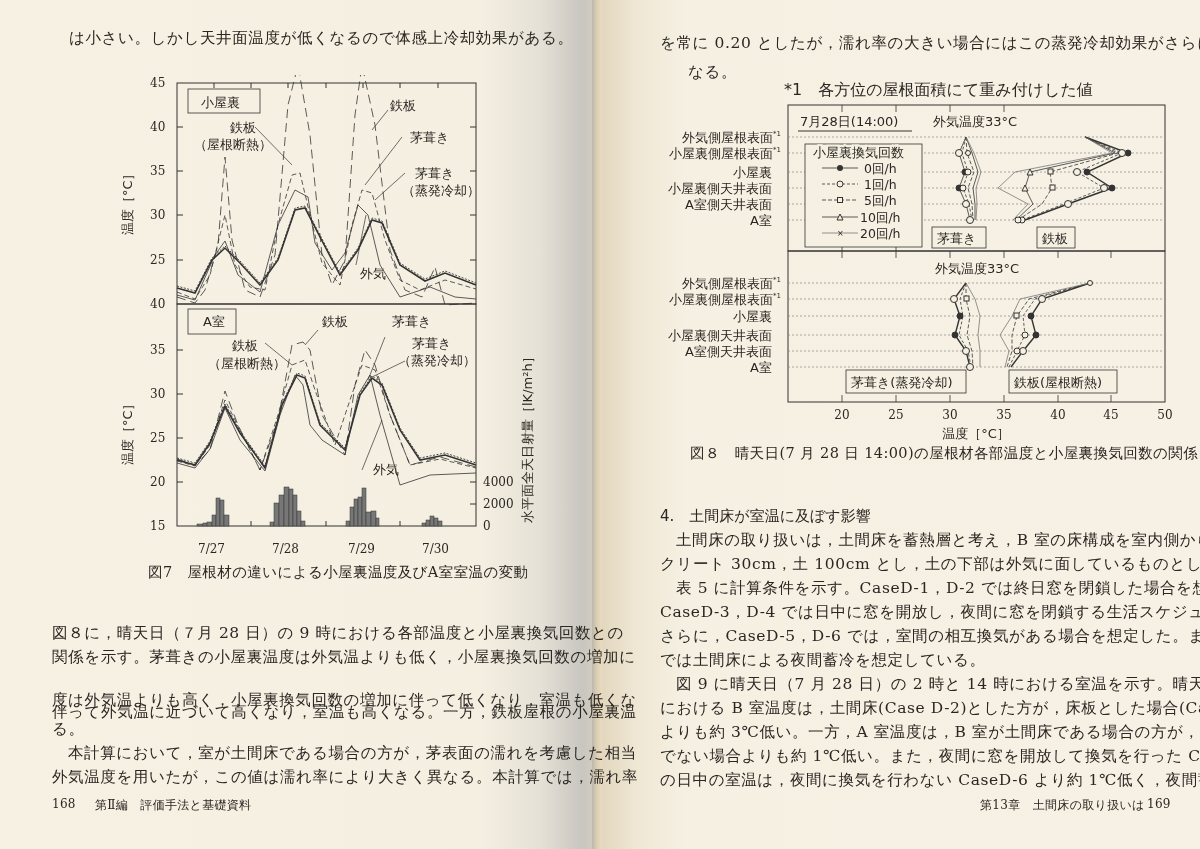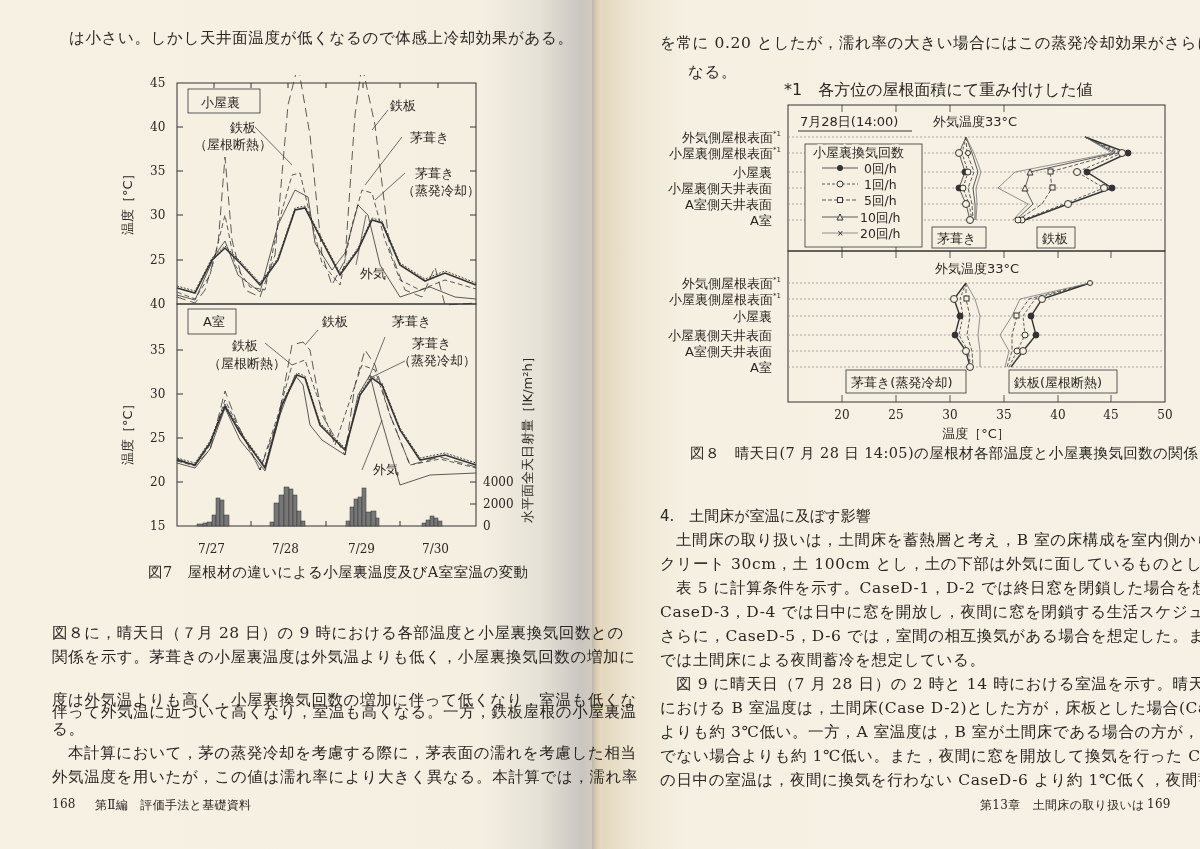--- a/index.html
+++ b/index.html
@@ -179,21 +179,21 @@
   <text x="0" y="0" font-size="13" transform="translate(432,448) rotate(-90)">水平面全天日射量［lK/m²h］</text>
 </svg>
 
 <div class="caption" style="left:148px; top:563px;">図7　屋根材の違いによる小屋裏温度及びA室室温の変動</div>
 
 <div class="text-line" style="left:52px; top:623px;">図８に，晴天日（７月 28 日）の 9 時における各部温度と小屋裏換気回数との</div>
 <div class="text-line" style="left:52px; top:647px;">関係を示す。茅葺きの小屋裏温度は外気温よりも低く，小屋裏換気回数の増加に</div>
 <div class="text-line" style="left:52px; top:671px;margin-top:31px;">伴って外気温に近づいて高くなり，室温も高くなる。一方，鉄板屋根の小屋裏温</div>
 <div class="text-line" style="left:52px; top:690px;">度は外気温よりも高く，小屋裏換気回数の増加に伴って低くなり，室温も低くな</div>
 <div class="text-line" style="left:52px; top:719px;">る。</div>
-<div class="text-line" style="left:68px; top:743px;">本計算において，茅の蒸発冷却を考慮する際に，茅表面の濡れを考慮した相当</div>
+<div class="text-line" style="left:68px; top:743px;">本計算において，室が土間床である場合の方が，茅表面の濡れを考慮した相当</div>
 <div class="text-line" style="left:52px; top:767px;">外気温度を用いたが，この値は濡れ率により大きく異なる。本計算では，濡れ率</div>
 
 <div class="footer" style="left:52px; top:797px;">168</div>
 <div class="footer" style="left:95px; top:797px;">第Ⅱ編　評価手法と基礎資料</div>
 
 <div class="text-line" style="left:660px; top:33px;">を常に 0.20 としたが，濡れ率の大きい場合にはこの蒸発冷却効果がさらに大きく</div>
 <div class="text-line" style="left:660px; top:62px;margin-left:28px;">なる。</div>
 
 <div class="heading" style="left:752px; top:80px; font-size:16px;margin-left:32px;">*1　各方位の屋根面積にて重み付けした値</div>
 
@@ -376,21 +376,21 @@
       <text x="246" y="319">25</text>
       <text x="300" y="319">30</text>
     <text x="354" y="319">35</text>
       <text x="408" y="319">40</text>
       <text x="461" y="319">45</text>
     <text x="515" y="319">50</text>
   </g>
   <text x="326" y="338" font-size="13" text-anchor="middle">温度［°C］</text>
 </svg>
 
-<div class="caption" style="left:690px; top:444px;">図８　晴天日(7 月 28 日 14:05)の屋根材各部温度と小屋裏換気回数の関係</div>
+<div class="caption" style="left:690px; top:444px;">図８　晴天日(7 月 28 日 14:00)の屋根材各部温度と小屋裏換気回数の関係</div>
 
 <div class="heading" style="left:660px; top:507px;">4.　土間床が室温に及ぼす影響</div>
 
 <div class="text-line" style="left:676px; top:530px;">土間床の取り扱いは，土間床を蓄熱層と考え，B 室の床構成を室内側からコン</div>
 <div class="text-line" style="left:660px; top:554px;">クリート 30cm，土 100cm とし，土の下部は外気に面しているものとした。</div>
 <div class="text-line" style="left:676px; top:578px;">表 5 に計算条件を示す。CaseD-1，D-2 では終日窓を閉鎖した場合を想定し，</div>
 <div class="text-line" style="left:660px; top:602px;">CaseD-3，D-4 では日中に窓を開放し，夜間に窓を閉鎖する生活スケジュールを，</div>
 <div class="text-line" style="left:660px; top:626px;">さらに，CaseD-5，D-6 では，室間の相互換気がある場合を想定した。また，CaseD-7</div>
 <div class="text-line" style="left:660px; top:650px;">では土間床による夜間蓄冷を想定している。</div>
 <div class="text-line" style="left:676px; top:674px;">図 9 に晴天日（7 月 28 日）の 2 時と 14 時における室温を示す。晴天日 14 時</div>

